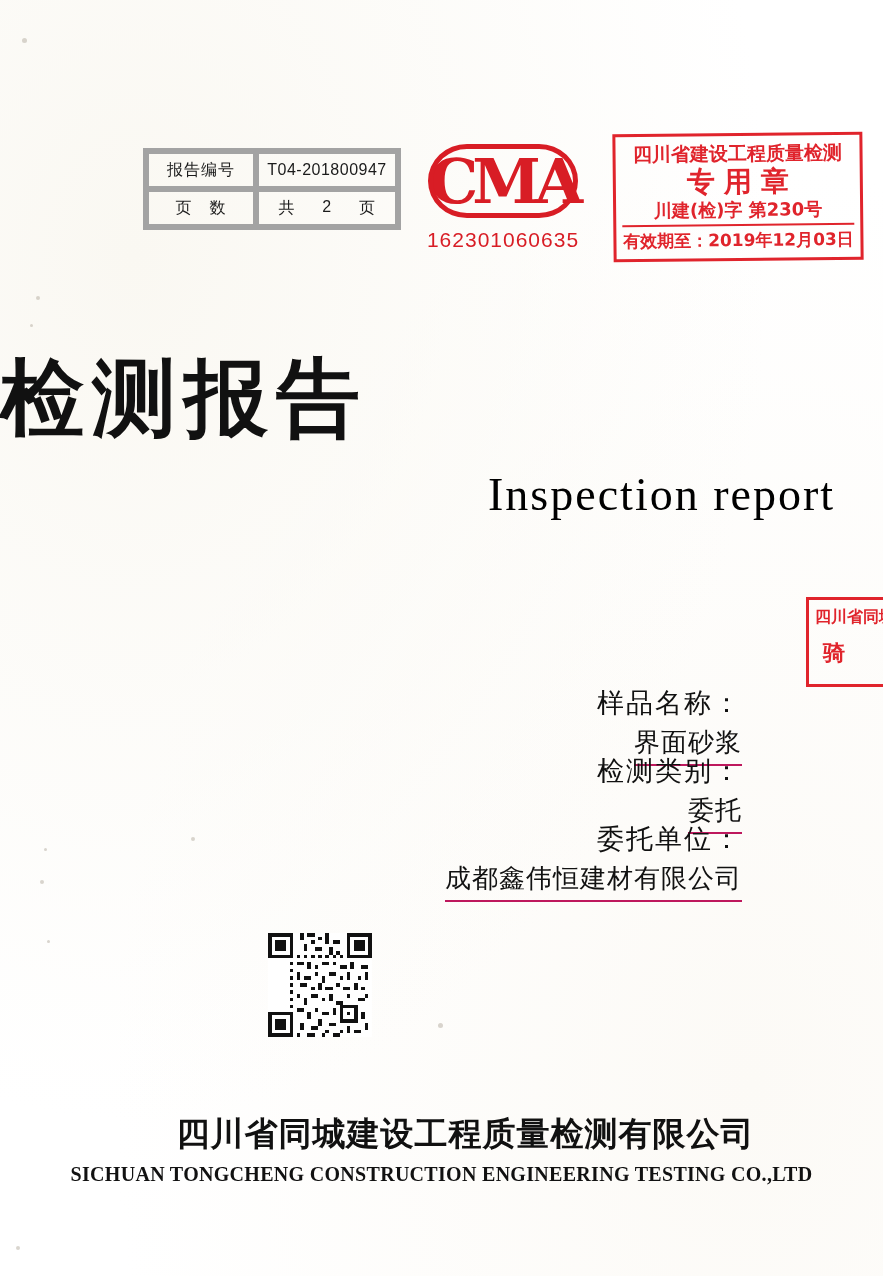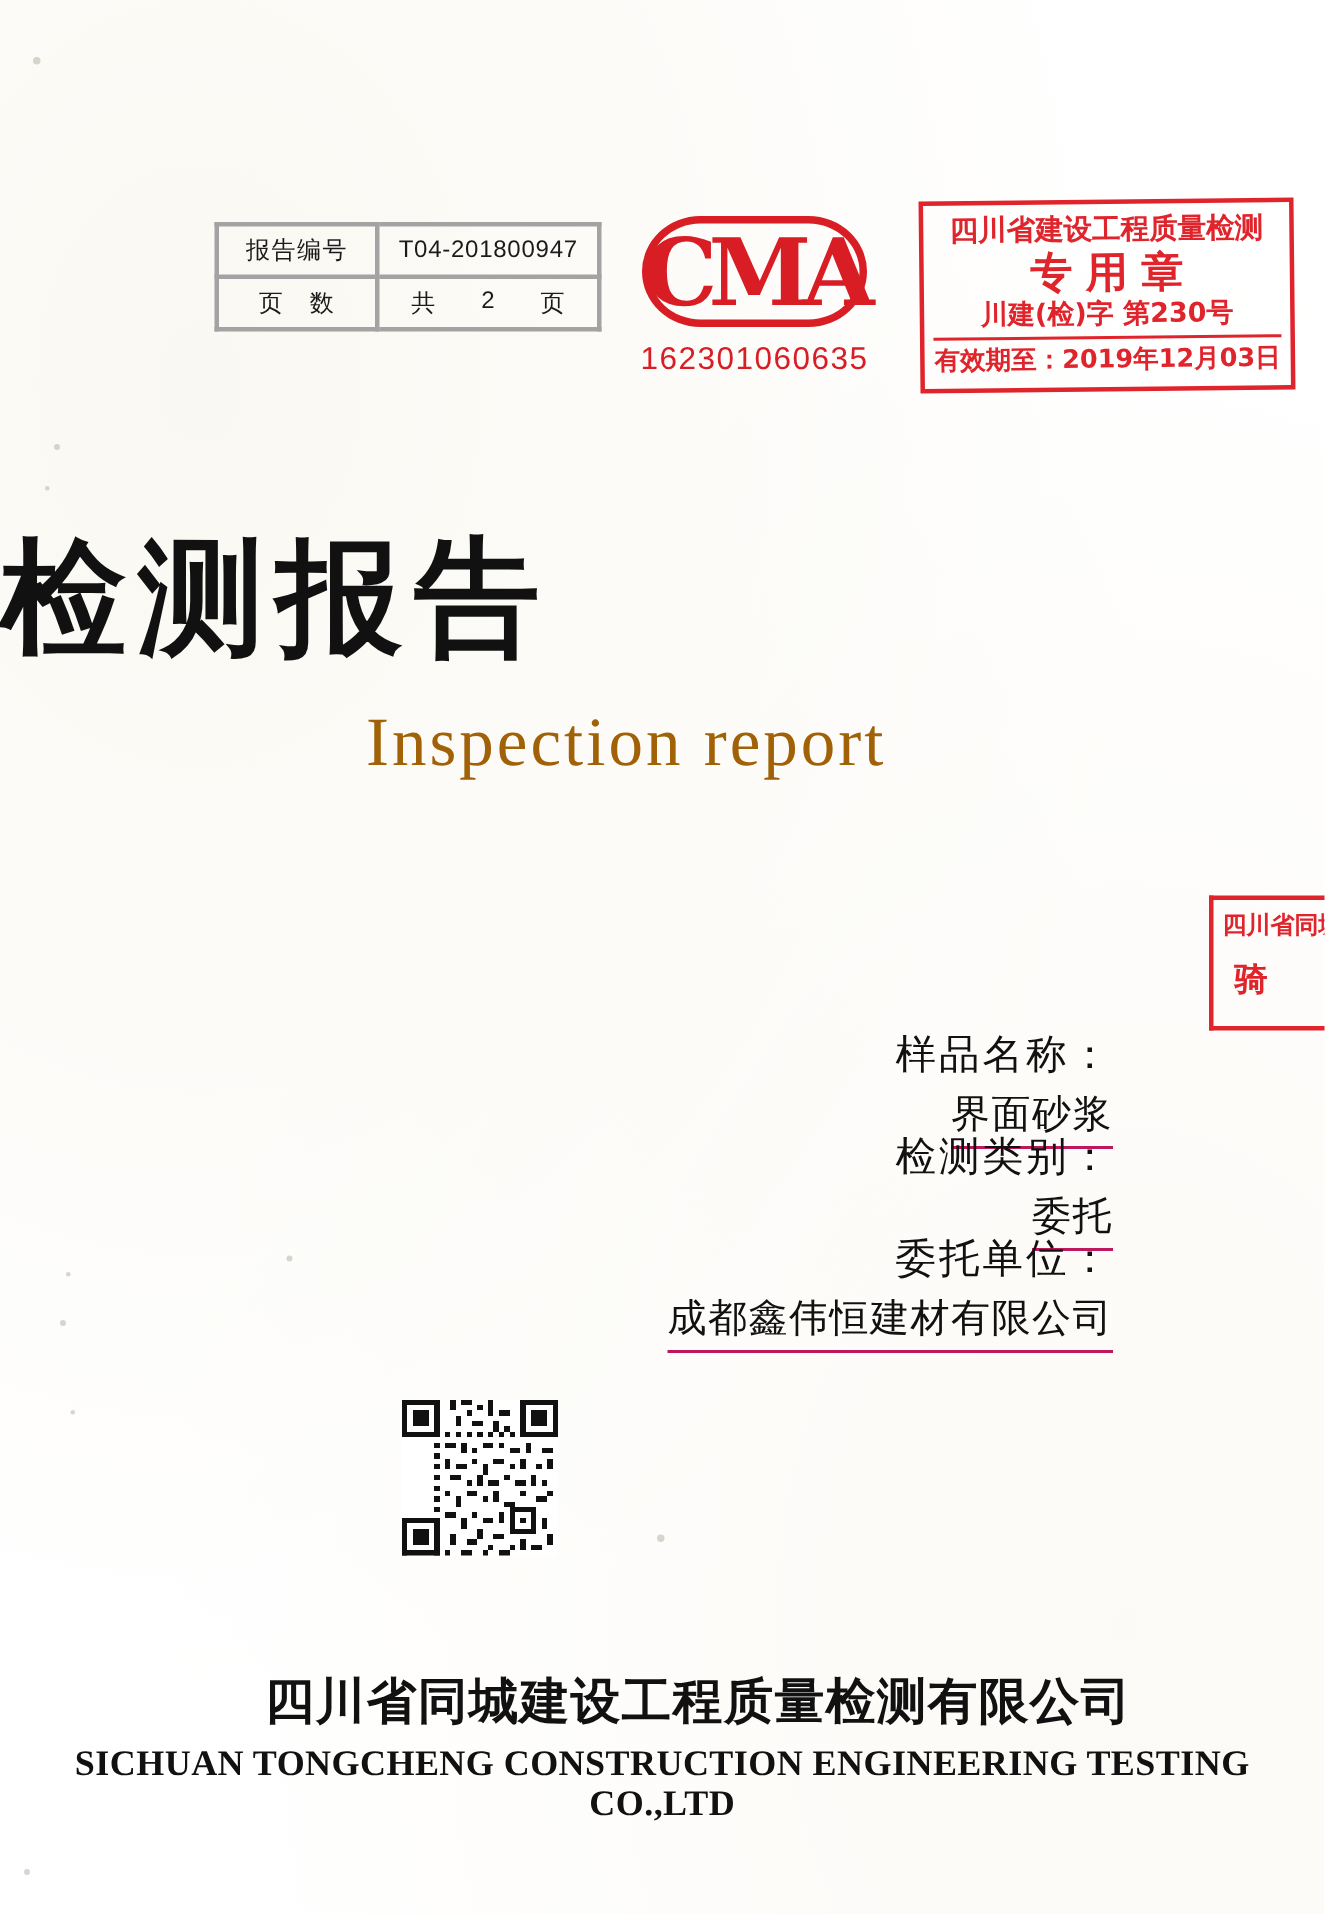--- a/index.html
+++ b/index.html
@@ -41,21 +41,21 @@
   .report-table {
     position: absolute;
     left: 143px;
     top: 148px;
     width: 258px;
     border-collapse: collapse;
     font-family: "DejaVu Sans", sans-serif;
     color: #1b1b1b;
   }
   .report-table td {
-    border: 3px solid #a3a3a3;
+    border: 6px solid #a3a3a3;
     height: 32px;
     font-size: 16px;
     padding: 0 6px;
     white-space: nowrap;
   }
   .report-table td.label {
     width: 92px;
     text-align: center;
     letter-spacing: 1px;
   }
@@ -191,24 +191,24 @@
     font-weight: bold;
     letter-spacing: 8px;
     color: #111;
     line-height: 96px;
   }
   .title-en {
     position: absolute;
     left: 0;
     top: 468px;
     width: 835px;
-    text-align: center;
+    text-align: right;
     font-family: "Liberation Serif", serif;
     font-size: 46px;
-    color: #a16207;
+    color: #000000;
     letter-spacing: 2px;
   }
 
   
   .fields {
     position: absolute;
     left: 222px;
     top: 685px;
     width: 520px;
   }
@@ -261,21 +261,21 @@
     letter-spacing: 1px;
     padding-left: 12px;
   }
   .footer-en {
     position: absolute;
     left: 0;
     top: 1163px;
     width: 883px;
     text-align: center;
     font-family: "Liberation Serif", serif;
-    font-size: 24px;
+    font-size: 20px;
     font-weight: bold;
     color: #111;
     letter-spacing: .3px;
   }
 </style>
 </head>
 <body>
 
 <div class="page">
   <div class="paper-tint"></div>

